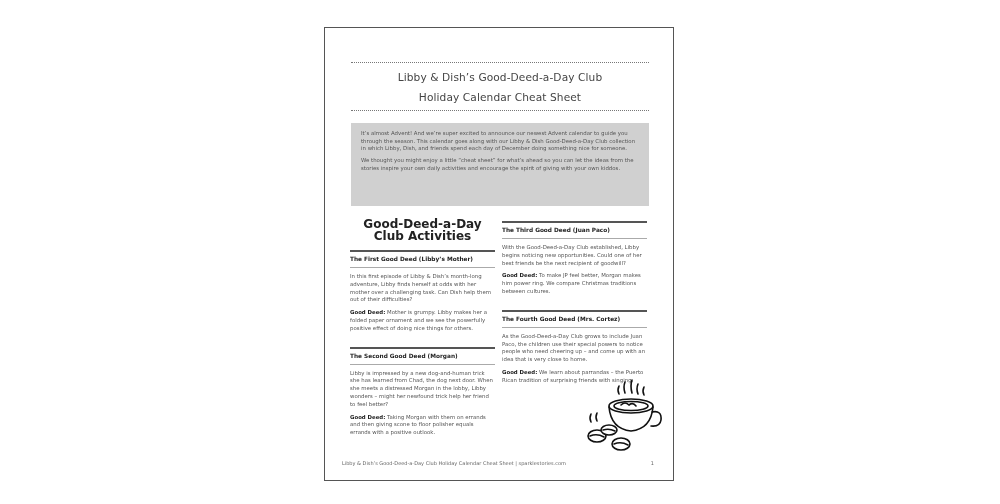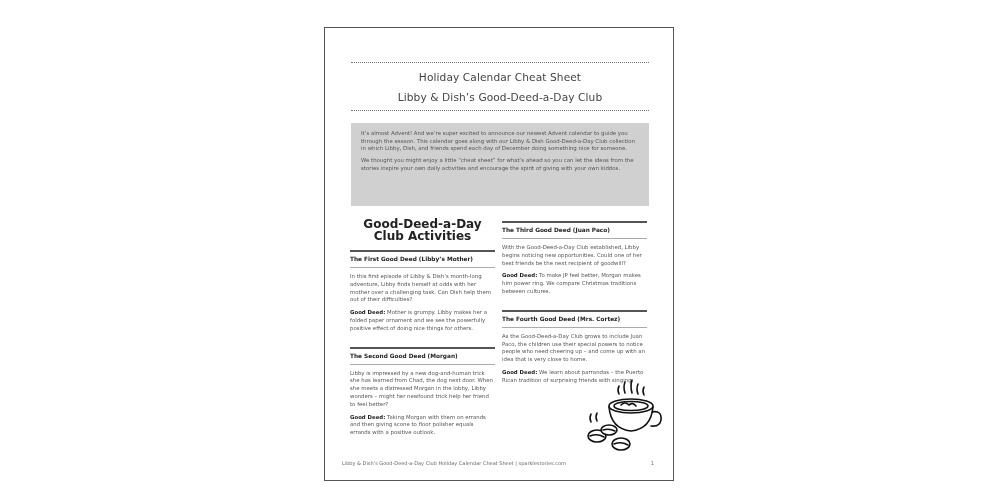--- a/index.html
+++ b/index.html
@@ -28,22 +28,22 @@
   .cup { position:absolute; left:252px; top:348px; width:88px; height:78px; }
 </style>
 </head>
 <body>
 
 <div class="page">
 
   <div class="title-block">
     <div class="dotline"></div>
     <div class="title-inner">
+      <div class="title">Libby &amp; Dish’s Good-Deed-a-Day Club</div>
       <div class="title">Holiday Calendar Cheat Sheet</div>
-      <div class="title">Libby &amp; Dish’s Good-Deed-a-Day Club</div>
     </div>
     <div class="dotline"></div>
   </div>
 
   <div class="intro">
     <p>It’s almost Advent! And we’re super excited to announce our newest Advent calendar to guide you through the season. This calendar goes along with our Libby &amp; Dish Good-Deed-a-Day Club collection in which Libby, Dish, and friends spend each day of December doing something nice for someone.</p>
     <p>We thought you might enjoy a little “cheat sheet” for what’s ahead so you can let the ideas from the stories inspire your own daily activities and encourage the spirit of giving with your own kiddos.</p>
   </div>
 
   <div class="col left">

